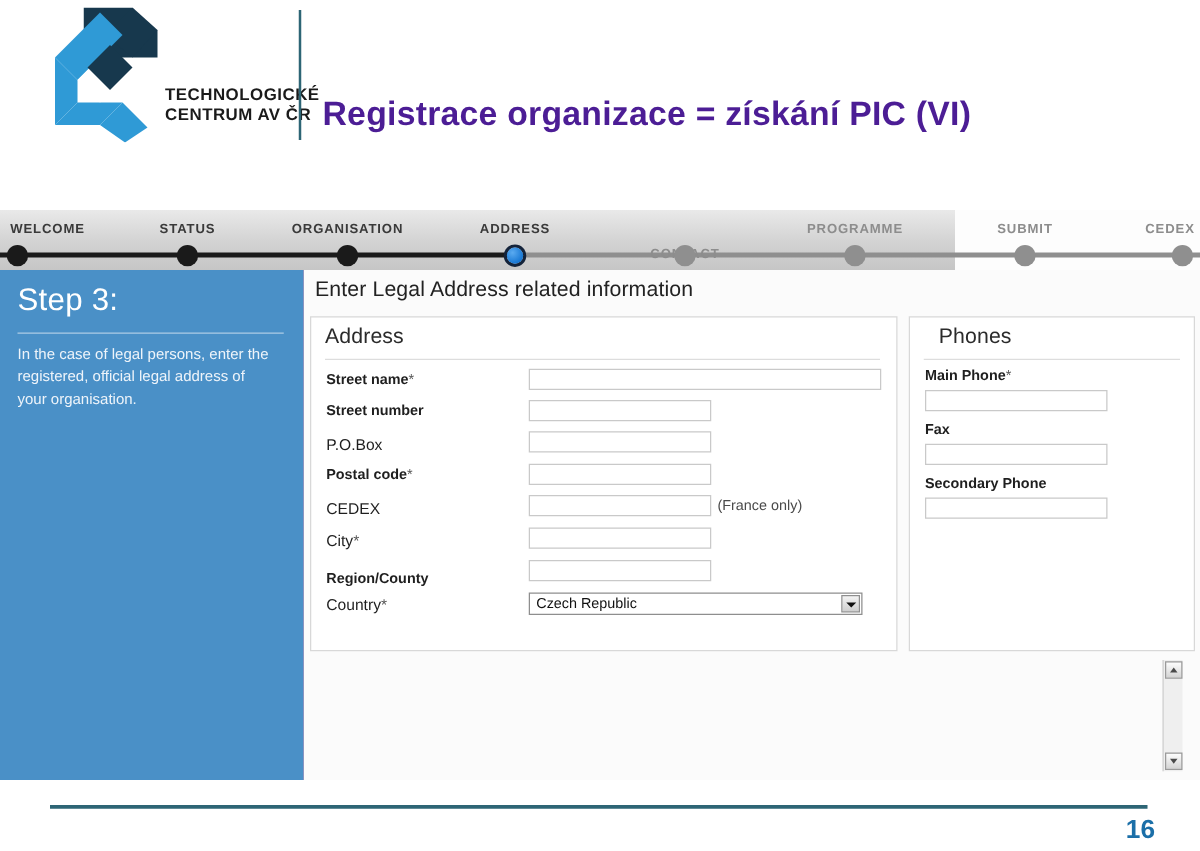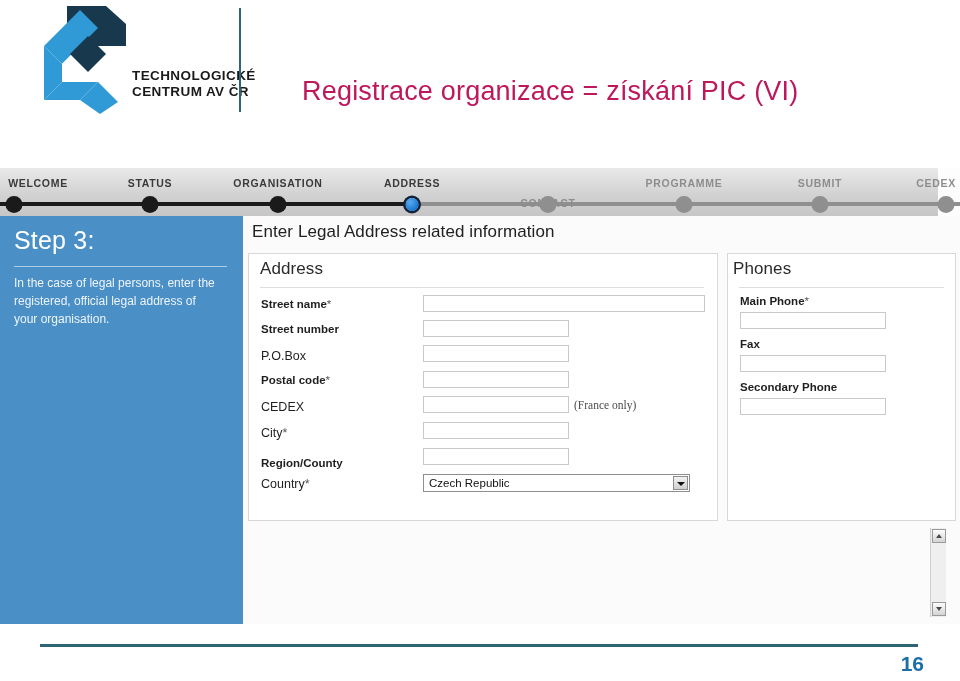--- a/index.html
+++ b/index.html
@@ -37,39 +37,38 @@
     white-space: pre-line;
   }
   #header-divider {
     position: absolute; left: 239px; top: 8px;
     width: 2px; height: 104px;
     background: #2d6575;
   }
   #slide-title {
     position: absolute; left: 258px; top: 76px;
     font-size: 27px;
-    font-weight: normal;
-    color: #be185d;
+    font-weight: bold;
+    color: #4c1d95;
     letter-spacing: 0.2px;
     white-space: nowrap;
-    margin-left: 44px;
   }
 
   
   #app-screenshot {
     position: absolute; left: 0; top: 168px;
     width: 960px; height: 456px;
     background: #fdfdfd;
     overflow: hidden;
   }
 
   
   #stepper {
     position: absolute; left: 0; top: 0;
-    width: 938px; height: 48px;
+    width: 764px; height: 48px;
     background: linear-gradient(to bottom,#e9e9e9 0%, #d2d2d2 55%, #c6c6c6 100%);
   }
   .step-label {
     position: absolute;
     top: 9px;
     font-size: 10.5px;
     font-weight: bold;
     letter-spacing: 0.7px;
     color: #3a3a3a;
     transform: translateX(-50%);
@@ -351,41 +350,41 @@
         <div class="field-label plain" style="left:12px;top:95px;font-size:12.5px;">P.O.Box</div>
         <div class="text-input" style="left:174px;top:91px;width:146px;"></div>
 
         <div class="field-label" style="left:12px;top:120px;">
           <span>Postal code</span><span class="req">*</span>
         </div>
         <div class="text-input" style="left:174px;top:117px;width:146px;"></div>
 
         <div class="field-label plain" style="left:12px;top:146px;font-size:12.5px;">CEDEX</div>
         <div class="text-input" style="left:174px;top:142px;width:146px;"></div>
-        <div class="hint" style="left:325px;top:145px;font-family:Liberation Serif, serif;">(France only)</div>
+        <div class="hint" style="left:325px;top:145px;">(France only)</div>
 
         <div class="field-label plain" style="left:12px;top:172px;font-size:12.5px;">
           <span>City</span><span class="req">*</span>
         </div>
         <div class="text-input" style="left:174px;top:168px;width:146px;"></div>
 
         <div class="field-label" style="left:12px;top:203px;">Region/County</div>
         <div class="text-input" style="left:174px;top:194px;width:146px;"></div>
 
         <div class="field-label plain" style="left:12px;top:223px;font-size:12.5px;">
           <span>Country</span><span class="req">*</span>
         </div>
         <div id="country-select" style="top:220px;">
           <div id="country-value">Czech Republic</div>
           <div id="country-arrow"></div>
         </div>
       </div>
 
       <div class="card" id="card-phones">
-        <div class="card-title" style="left:5px;top:5px;">Phones</div>
+        <div class="card-title" style="left:23px;top:5px;">Phones</div>
         <div class="card-rule" style="left:11px;top:33px;width:205px;"></div>
 
         <div class="field-label" style="left:12px;top:41px;">
           <span>Main Phone</span><span class="req">*</span>
         </div>
         <div class="text-input" style="left:12px;top:58px;width:146px;"></div>
 
         <div class="field-label" style="left:12px;top:84px;">Fax</div>
         <div class="text-input" style="left:12px;top:101px;width:146px;"></div>
 

